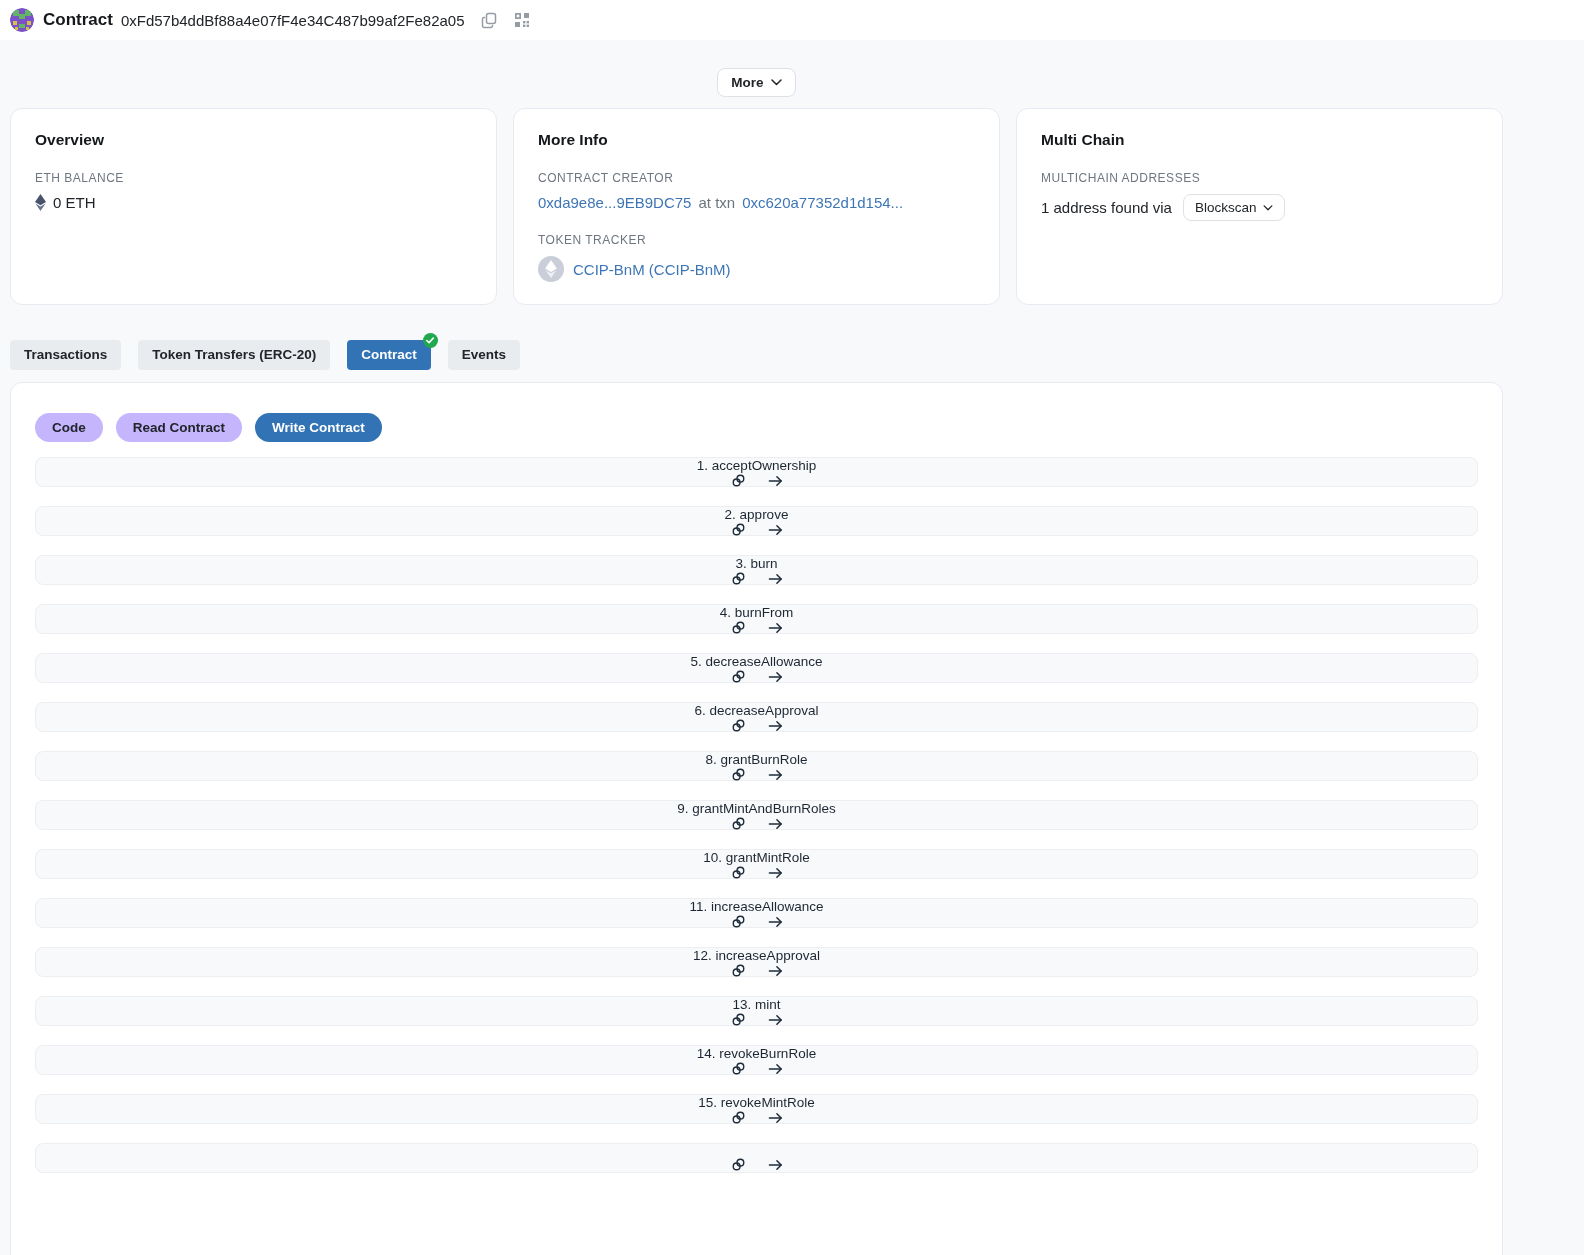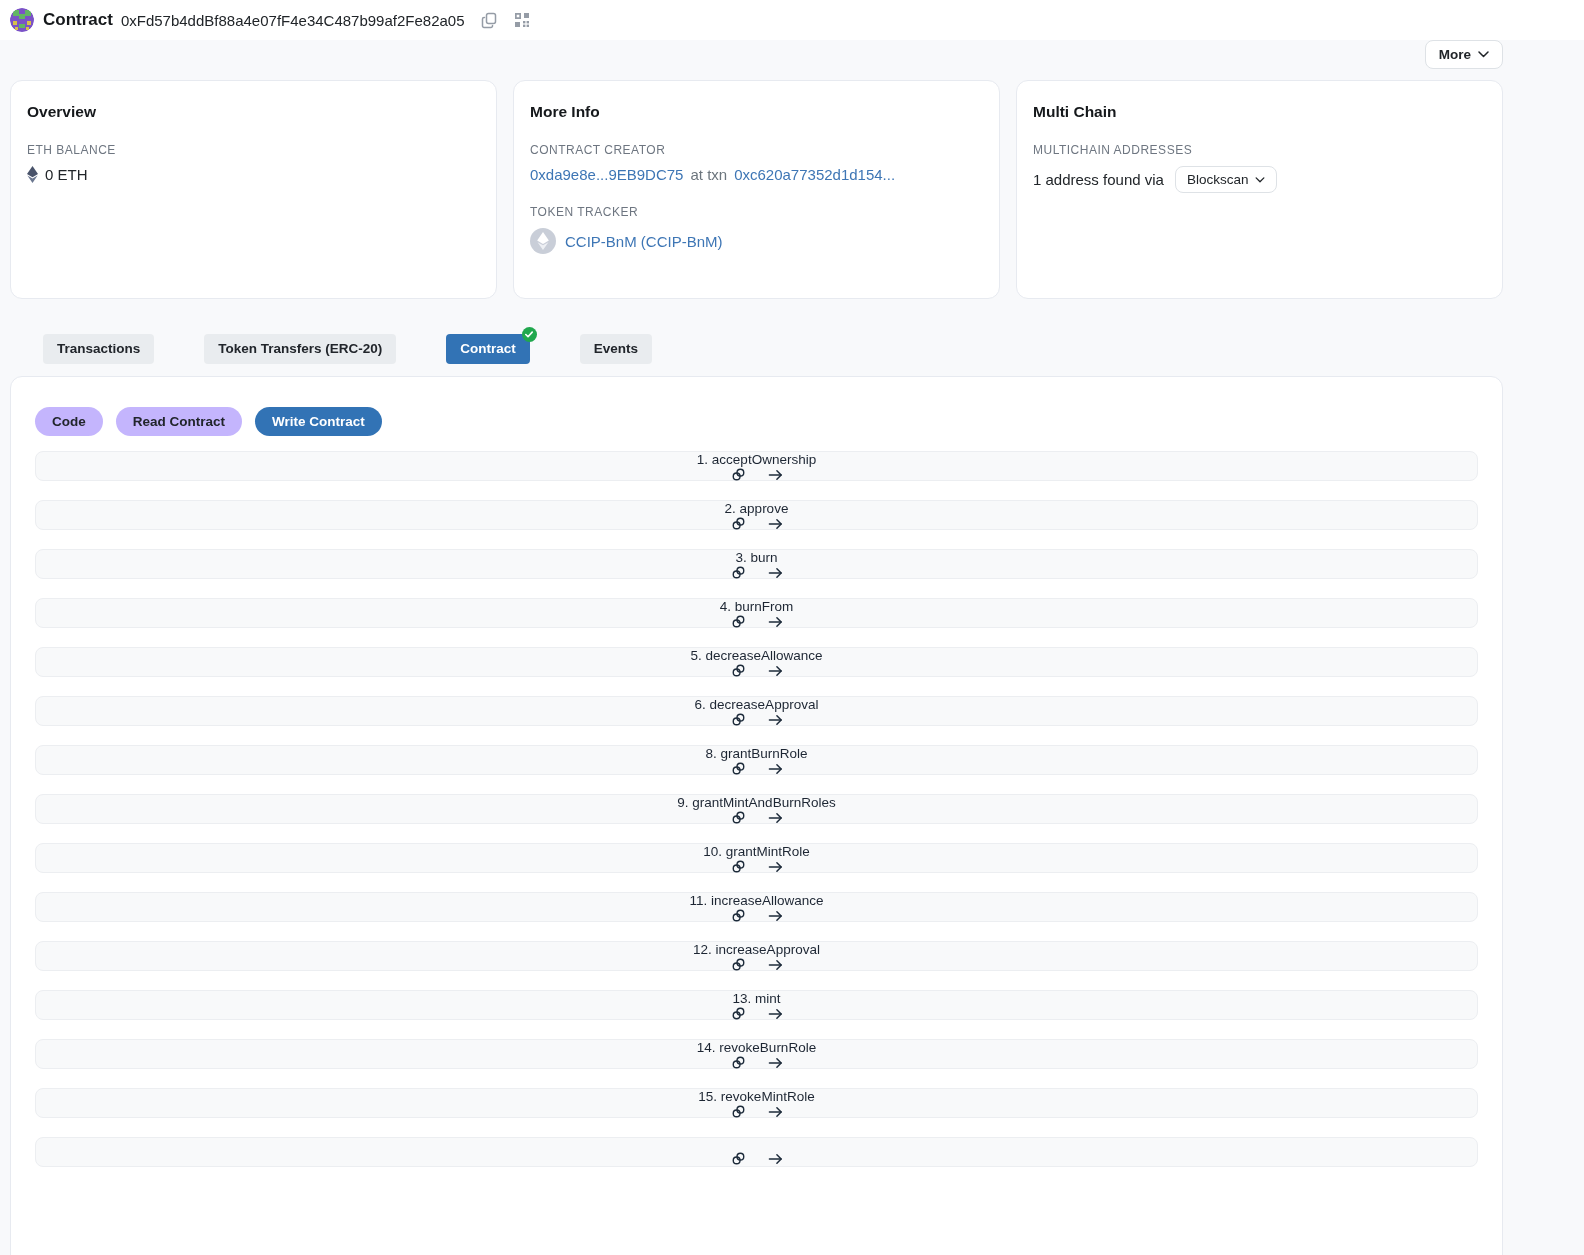--- a/index.html
+++ b/index.html
@@ -12,30 +12,30 @@
   }
   .topbar {
     height:40px; background:#ffffff; display:flex; align-items:center;
     padding:0 16px 0 10px;
   }
   .avatar { width:24px; height:24px; border-radius:50%; overflow:hidden; flex:0 0 auto; }
   .topbar-title { font-size:17px; font-weight:700; color:#15181b; margin-left:9px; }
   .topbar-address { font-size:15px; color:#212529; margin-left:8px; }
   .topbar-icon { margin-left:16px; color:#959ca6; display:flex; align-items:center; cursor:pointer; }
   .page { padding:0 81px 0 10px; }
-  .actions-row { display:flex; justify-content:flex-end; }
+  .actions-row { display:flex; justify-content:center; margin-top:28px; }
   .more-btn {
     background:#fff; border:1px solid #dee2e6; border-radius:8px;
     padding:6px 13px; font-size:13.5px; font-weight:600; color:#212529;
     display:inline-flex; align-items:center; gap:7px; cursor:pointer;
   }
   .cards-row { display:flex; gap:16px; margin-top:11px; }
   .card {
     flex:1; background:#fff; border:1px solid #e7eaf0; border-radius:12px;
-    padding:22px 16px; height:219px;
+    padding:22px 24px; height:197px;
   }
   .card-title { font-size:15.5px; font-weight:700; color:#15181b; }
   .field-label {
     margin-top:22px; font-size:12px; color:#6e7681; letter-spacing:.5px;
   }
   .field-value { margin-top:9px; font-size:15px; display:flex; align-items:center; gap:7px; }
   a.lnk, .lnk { color:var(--link-blue); text-decoration:none; cursor:pointer; }
   .muted { color:#6c757d; }
   .token-row { margin-top:9px; display:flex; align-items:center; gap:9px; }
   .token-icon {
@@ -44,21 +44,21 @@
   }
   .provider-btn {
     background:#fff; border:1px solid #dee2e6; border-radius:8px;
     padding:5px 11px; font-size:13.5px; color:#212529;
     display:inline-flex; align-items:center; gap:7px; cursor:pointer; margin-left:4px;
   }
   .tabs-row { display:flex; gap:17px; margin-top:35px; }
   .pill {
     background:#e9ecef; border-radius:4px; padding:8px 14px;
     font-size:13.5px; font-weight:600; color:#21252b; cursor:pointer;
-    position:relative; line-height:1;margin-left:33px;
+    position:relative; line-height:1;
   }
   .pill.active { background:var(--accent-blue); color:#fff; }
   .tab-badge {
     position:absolute; top:-7px; right:-7px; width:15px; height:15px;
     background:var(--badge-green); border-radius:50%;
     display:flex; align-items:center; justify-content:center;
   }
   .main-card {
     margin-top:12px; background:#fff; border:1px solid #e7eaf0;
     border-radius:12px; padding:30px 24px; height:980px;

